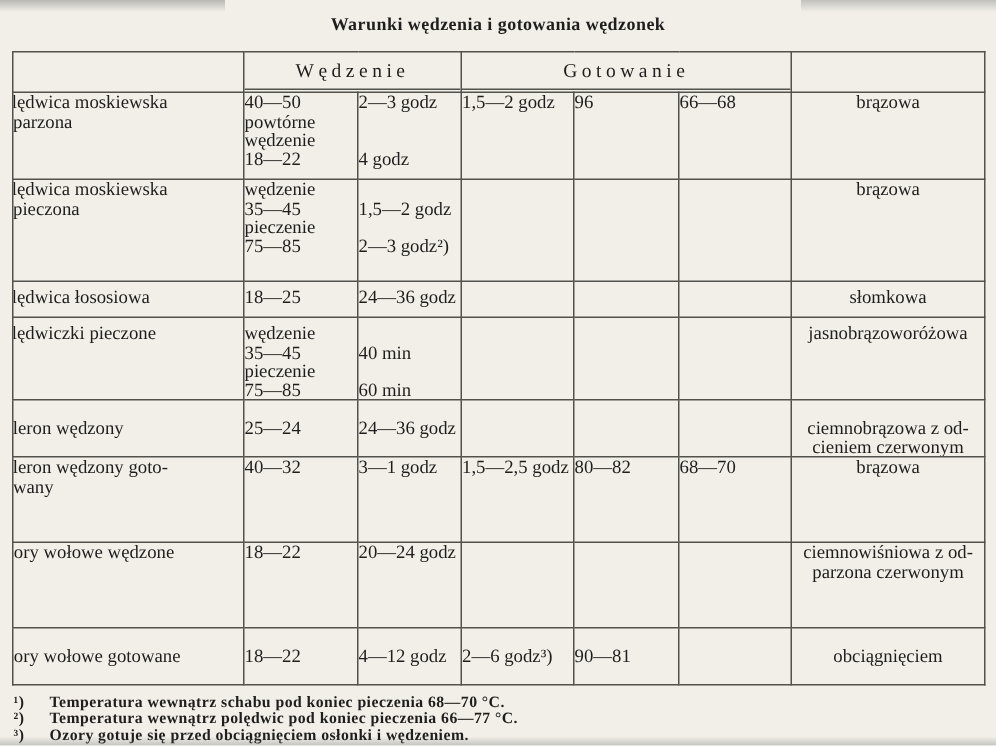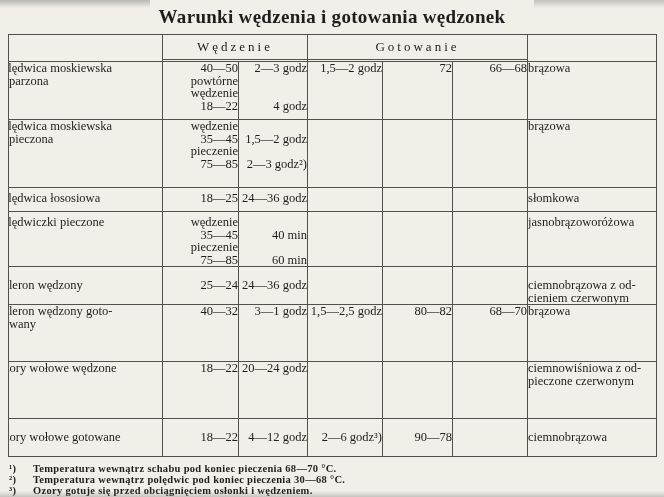--- a/index.html
+++ b/index.html
@@ -21,21 +21,21 @@
     position: absolute; top: 0; right: 0; width: 130px; height: 8px;
     background: linear-gradient(180deg, rgba(95,95,95,.32), rgba(95,95,95,0));
   }
   .artifact-bottom {
     position: absolute; bottom: 0; left: 0; right: 0; height: 6px;
     background: linear-gradient(0deg, rgba(95,95,95,.30), rgba(95,95,95,0));
   }
   .title {
     text-align: center;
     font-weight: bold;
-    font-size: 19px;
+    font-size: 12px;
     line-height: 15px;
     padding-top: 9px;
     letter-spacing: .3px;
   }
   table.main {
     border-collapse: collapse;
     table-layout: fixed;
     width: 648px;
     margin: 10px 0 0 8px;
   }
@@ -58,26 +58,26 @@
     letter-spacing: 3px;
     font-size: 13px;
   }
   td.c-name {
     text-align: left;
     padding: 7px 2px 2px 24px;
     text-indent: -14px;
     white-space: pre-line;
   }
   td.c-num {
-    text-align: right;
+    text-align: left;
     padding: 7px 1px 2px 1px;
     white-space: pre-line;
   }
   td.c-color {
-    text-align: left;
+    text-align: center;
     padding: 7px 4px 2px 8px;
     white-space: pre-line;
     margin-left: 47px;
   }
   tr.r-tight td { padding-top: 4px; }
   tr.r-mid td   { padding-top: 12px; }
   .footnotes {
     margin: 6px 0 0 9px;
     font-size: 10.5px;
     font-weight: bold;
@@ -126,21 +126,21 @@
 parzona</td>
         <td class="c-num">40—50
 powtórne
 wędzenie
 18—22</td>
         <td class="c-num">2—3 godz
 
 
 4 godz</td>
         <td class="c-num">1,5—2 godz</td>
-        <td class="c-num">72</td>
+        <td class="c-num">96</td>
         <td class="c-num">66—68</td>
         <td class="c-color">brązowa</td>
       </tr>
       <tr style="height:68px">
         <td class="c-name">Polędwica moskiewska
 pieczona</td>
         <td class="c-num">wędzenie
 35—45
 pieczenie
 75—85</td>
@@ -198,41 +198,41 @@
         <td class="c-color">brązowa</td>
       </tr>
       <tr style="height:57px">
         <td class="c-name">Ozory wołowe wędzone</td>
         <td class="c-num">18—22</td>
         <td class="c-num">20—24 godz</td>
         <td class="c-num"></td>
         <td class="c-num"></td>
         <td class="c-num"></td>
         <td class="c-color">ciemnowiśniowa z od-
-pieczone czerwonym</td>
+parzona czerwonym</td>
       </tr>
       <tr style="height:38px" class="r-mid">
         <td class="c-name">Ozory wołowe gotowane</td>
         <td class="c-num">18—22</td>
         <td class="c-num">4—12 godz</td>
         <td class="c-num">2—6 godz³)</td>
-        <td class="c-num">90—78</td>
-        <td class="c-num"></td>
-        <td class="c-color">ciemnobrązowa</td>
+        <td class="c-num">90—81</td>
+        <td class="c-num"></td>
+        <td class="c-color">obciągnięciem</td>
       </tr>
     </tbody>
   </table>
 
   <div class="footnotes">
     <div class="footnote">
       <span class="fn-marker">¹)</span>
       <span class="fn-text">Temperatura wewnątrz schabu pod koniec pieczenia 68—70 °C.</span>
     </div>
     <div class="footnote">
       <span class="fn-marker">²)</span>
-      <span class="fn-text">Temperatura wewnątrz polędwic pod koniec pieczenia 30—68 °C.</span>
+      <span class="fn-text">Temperatura wewnątrz polędwic pod koniec pieczenia 66—77 °C.</span>
     </div>
     <div class="footnote">
       <span class="fn-marker">³)</span>
       <span class="fn-text">Ozory gotuje się przed obciągnięciem osłonki i wędzeniem.</span>
     </div>
   </div>
 </div>
 
 </body></html>

